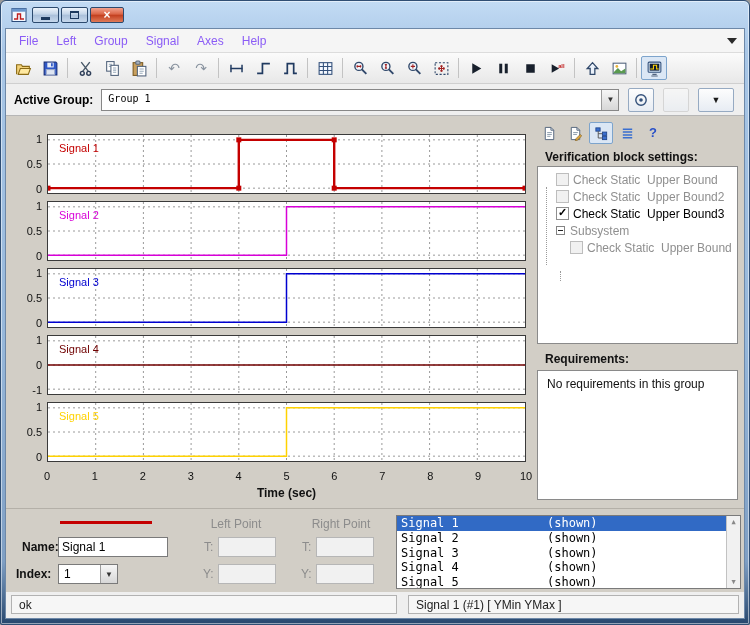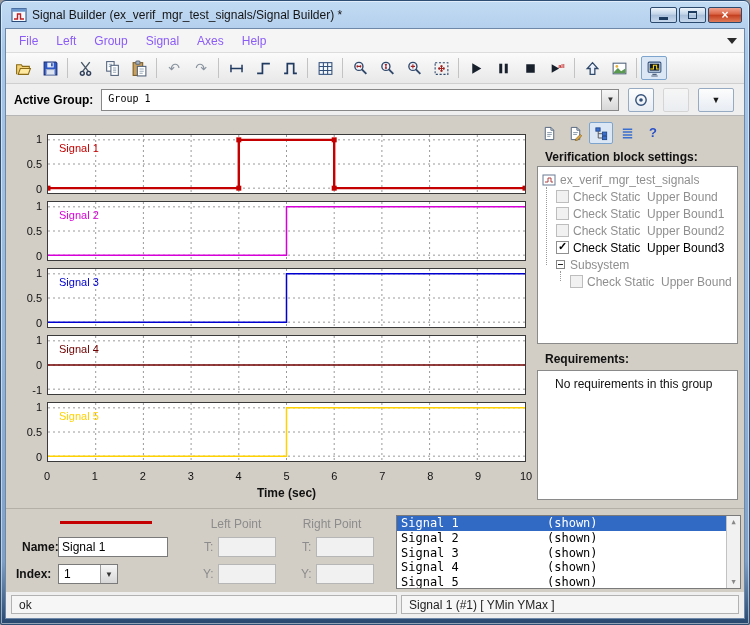--- a/index.html
+++ b/index.html
@@ -79,27 +79,27 @@
   .tree-icon { margin-right:4px; } .tree-icon svg { width:14px; height:14px; display:block; }
   .checkbox { flex:none; width:13px; height:13px; border:1px solid #8f8f8f; background:#fff; margin-right:4px; position:relative; }
   .checkbox.disabled { background:#f1f1f1; border-color:#bdbdbd; }
   .checkbox.checked::after { content:"✓"; position:absolute; left:1px; top:-2px; font-size:11px; font-weight:bold; color:#000; }
   .expander { flex:none; width:9px; height:9px; border:1px solid #848484; background:#fff; margin-right:5px; position:relative; }
   .expander::after { content:""; position:absolute; left:1px; right:1px; top:3px; height:1px; background:#222; }
   .tree-label { color:#000; }
   .tree-label.gray { color:#8f8f8f; }
   .tree-vline { position:absolute; left:8px; top:20px; height:78px; border-left:1px dotted #9a9a9a; z-index:0; }
   .tree-vline.v2 { left:22px; top:104px; height:10px; }
-  .req-box { background:#fff; border:1px solid #8a8a8a; flex:1; margin-top:2px; padding:6px 17px; color:#111; }
+  .req-box { background:#fff; border:1px solid #8a8a8a; flex:1; margin-top:2px; padding:6px 9px; color:#111; }
 
   .bottom { height:84px; position:relative; background:#d2cec6; border-top:1px solid #b4b0a8; }
   .bottom > * { position:absolute; }
   .swatch { left:54px; top:12px; width:92px; height:3px; }
   .col-head { color:#8c8c8c; width:76px; text-align:center; top:8px; }
-  .col-head.left { left:192px; } .col-head.right { left:288px; }
+  .col-head.left { left:192px; } .col-head.right { left:297px; }
   .field-label { font-weight:bold; color:#111; }
   .dis-label { color:#8c8c8c; }
   .text-input { border:1px solid #7a7a7a; background:#fff; height:20px; font-size:12px;
     font-family:"Liberation Sans",sans-serif; padding:0 3px; }
   .text-input.disabled { background:#f1f1f1; border-color:#b6b6b6; }
   .name-l { left:16px; top:31px; } .name-i { left:52px; top:28px; width:110px; }
   .t1-l { left:198px; top:31px; } .t1-i { left:212px; top:28px; width:58px; }
   .t2-l { left:296px; top:31px; } .t2-i { left:310px; top:28px; width:58px; }
   .index-l { left:10px; top:58px; }
   .index-select { left:52px; top:55px; width:60px; height:20px; background:#fff; border:1px solid #7a7a7a; display:flex; align-items:stretch; }
@@ -109,38 +109,37 @@
 
   .signal-list { left:390px; top:6px; width:345px; height:74px; background:#fff; border:1px solid #7a7a7a;
     font-family:"DejaVu Sans Mono",monospace; font-size:12px; display:flex; overflow:hidden; }
   .list-rows { flex:1; }
   .list-row { position:relative; height:14.8px; line-height:14.8px; padding-left:4px; white-space:pre; }
   .list-row .status { position:absolute; left:150px; }
   .list-row.selected { color:#fff; }
   .list-scroll { width:14px; border-left:1px solid #c2c2c2; background:#f1f1f1; display:flex; flex-direction:column;
     justify-content:space-between; align-items:center; font-size:7px; color:#888; padding:2px 0; }
 
-  .statusbar { flex:1; display:flex; gap:4px; padding:3px 5px 4px; background:#efefef; align-items:stretch; }
+  .statusbar { flex:1; display:flex; gap:11px; padding:3px 5px 4px; background:#efefef; align-items:stretch; }
   .status-cell { border:1px solid #b2b2b2; background:#f6f6f6; display:flex; align-items:center; padding:0 7px; color:#222; }
   .status-left { width:386px; }
   .status-right { flex:1; }
 </style>
 </head>
 <body>
 
 <div class="window">
   <div class="titlebar">
     <span class="app-icon">
         <svg viewBox="0 0 16 16">
           <rect x="1" y="1.5" width="14" height="13" fill="#f4f8ff" stroke="#2a4a7a"></rect>
           <rect x="1" y="1.5" width="14" height="3.2" fill="#6a96cc"></rect>
           <path d="M3 12 h3.5 v-5 h3 v5 h3.5" stroke="#c02020" stroke-width="1.4" fill="none"></path>
         </svg>
       </span>
-    <span class="title">Signal Builder (ex_verif_mgr_test_signals/Signal Builder) *</span>
     <span class="winbtns">
       <span class="wbtn">
           <span class="glyph-min"></span>
         </span>
       <span class="wbtn">
           <span class="glyph-max"></span>
         </span>
       <span class="wbtn close">
           <span>×</span>
         </span>
@@ -547,26 +546,21 @@
                   <path d="M3 3.5 H13 M3 6.5 H13 M3 9.5 H13 M3 12.5 H13" stroke="#3a6fd0" stroke-width="1.6"></path>
                 </svg>
               </span>
             </div>
             <div class="pbtn">
               <span class="icon"><span class="tglyph" style="color:#2850c8;font-weight:bold;font-size:13px">?</span></span>
             </div>
           </div>
         <div class="panel-label">Verification block settings:</div>
         <div class="tree-box">
-            <div class="tree-row" style="padding-left: 2px;"><span class="tree-icon"><svg viewBox="0 0 14 14">
-                  <rect x="1" y="2" width="12" height="10" fill="#fff" stroke="#6a7a94"></rect>
-                  <path d="M3 9 h3 v-4 h3 v4 h2" stroke="#b04040" fill="none"></path>
-                </svg></span><span class="tree-label gray">ex_verif_mgr_test_signals</span></div>
             <div class="tree-row" style="padding-left: 16px;"><span class="checkbox disabled"></span><span class="tree-label gray">Check Static  Upper Bound</span></div>
-            <div class="tree-row" style="padding-left: 16px;"><span class="checkbox disabled"></span><span class="tree-label gray">Check Static  Upper Bound1</span></div>
             <div class="tree-row" style="padding-left: 16px;"><span class="checkbox disabled"></span><span class="tree-label gray">Check Static  Upper Bound2</span></div>
             <div class="tree-row" style="padding-left: 16px;"><span class="checkbox checked"></span><span class="tree-label">Check Static  Upper Bound3</span></div>
             <div class="tree-row" style="padding-left: 16px;"><span class="expander"></span><span class="tree-label gray">Subsystem</span></div>
             <div class="tree-row" style="padding-left: 30px;"><span class="checkbox disabled"></span><span class="tree-label gray">Check Static  Upper Bound</span></div>
             <div class="tree-vline"></div>
             <div class="tree-vline v2"></div>
           </div>
         <div class="panel-label req">Requirements:</div>
         <div class="req-box">
           <span>No requirements in this group</span>

